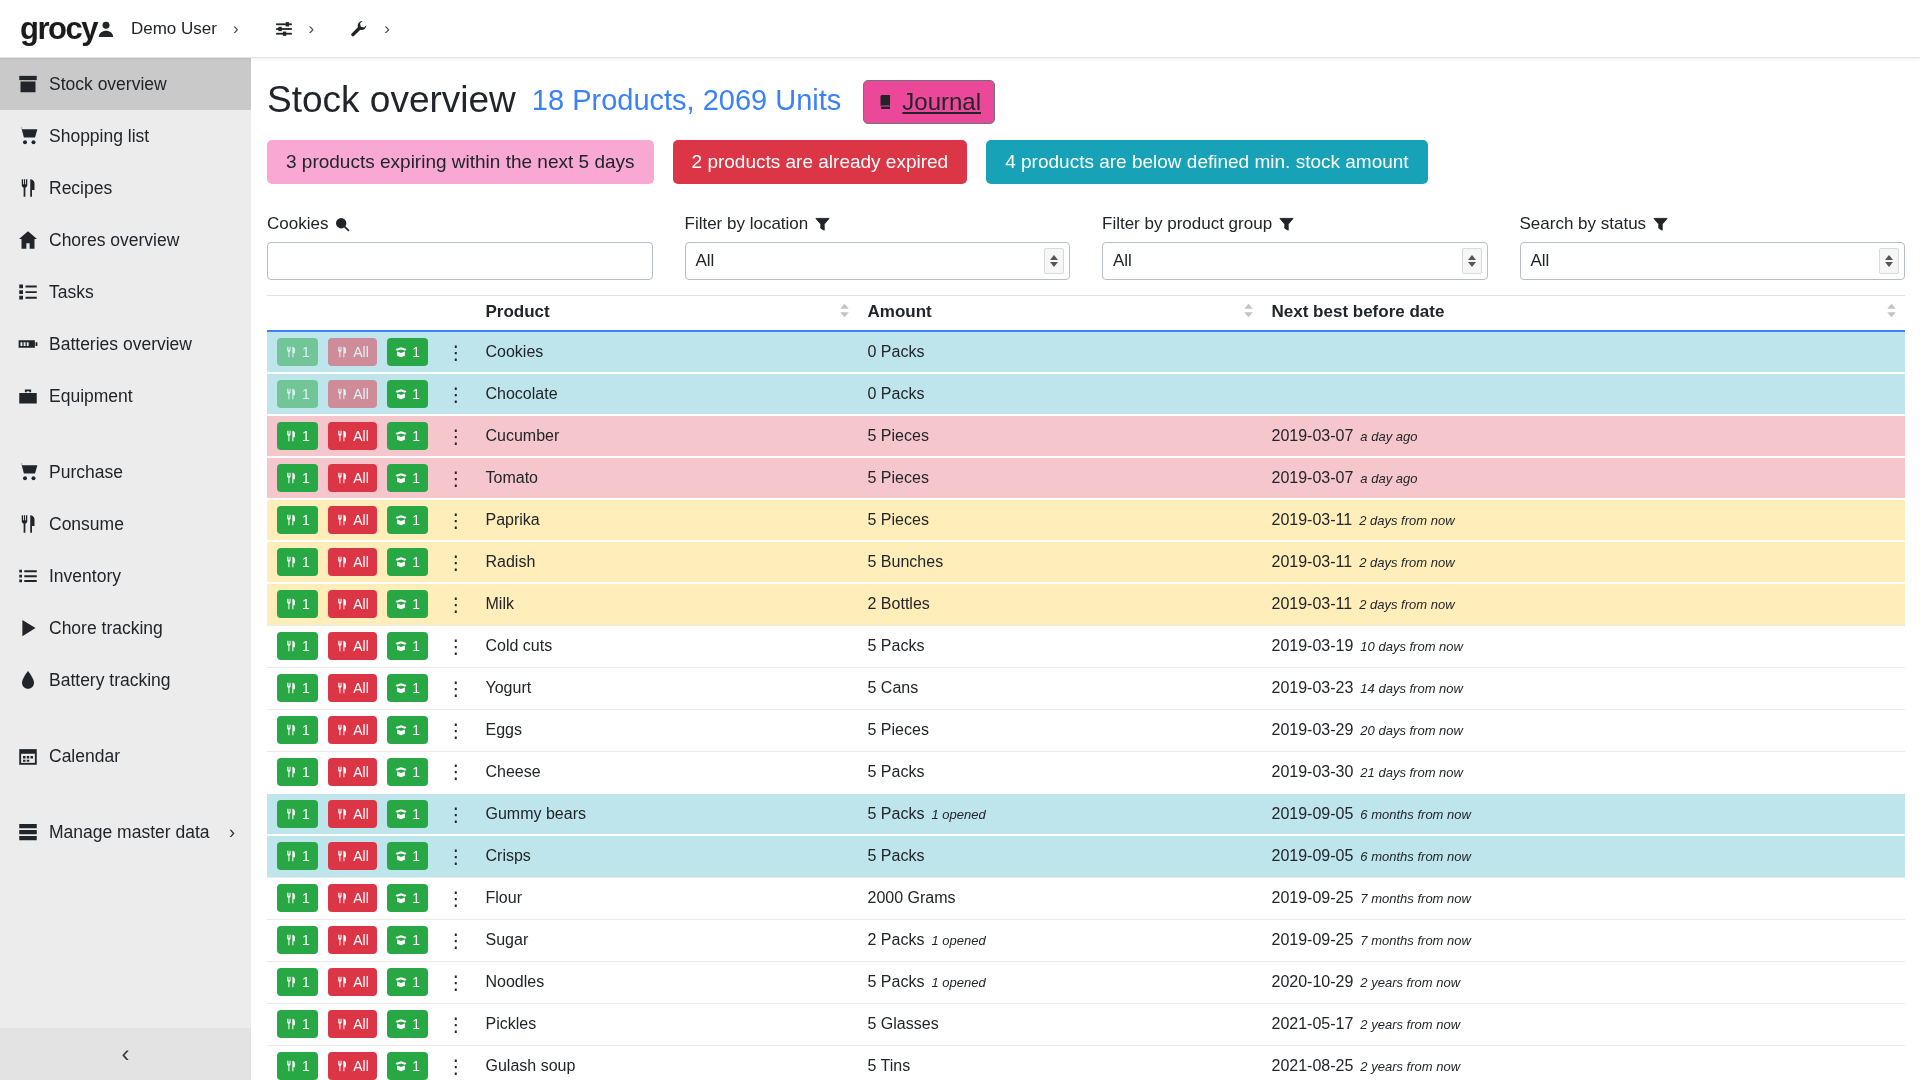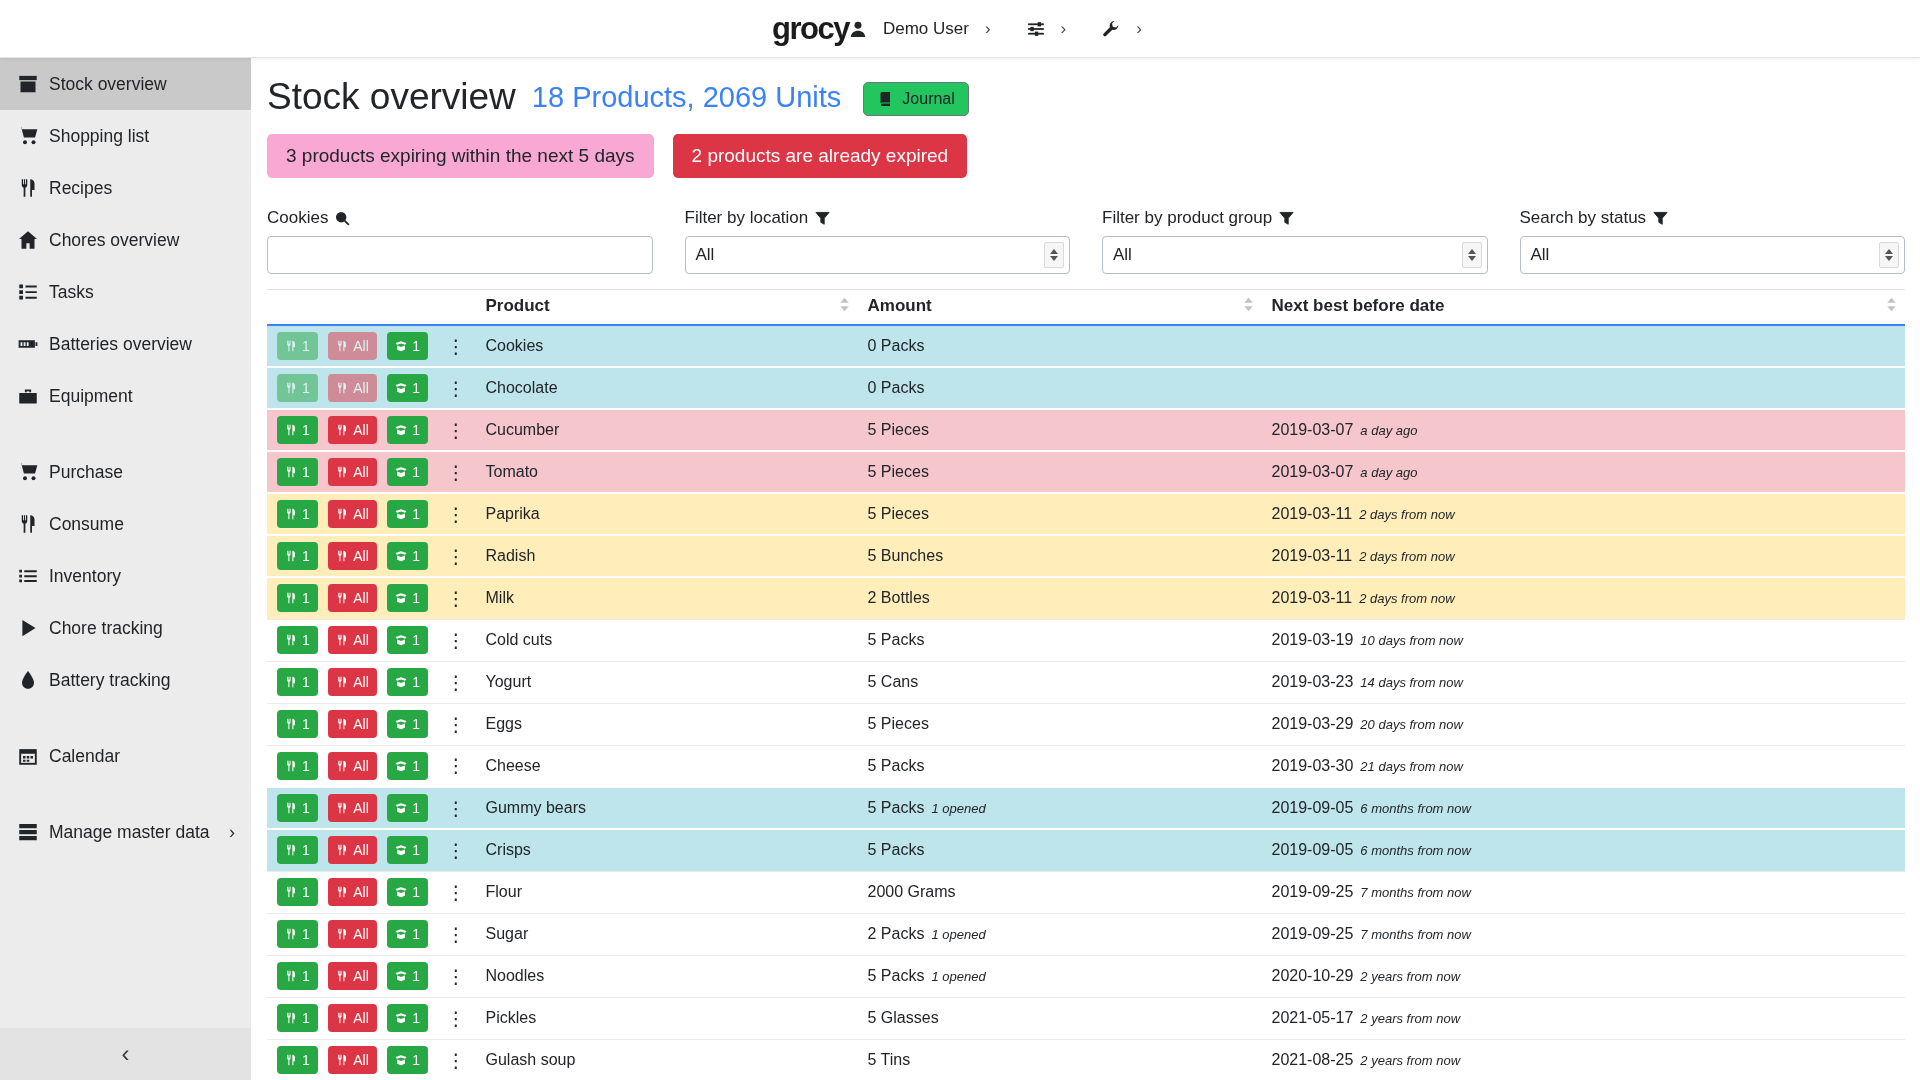--- a/index.html
+++ b/index.html
@@ -1,21 +1,21 @@
 <!DOCTYPE html>
 <html><head>
 <meta charset="utf-8">
 <style>
   * { box-sizing: border-box; margin: 0; padding: 0; }
   html,body { width:1920px; height:1080px; overflow:hidden; }
   body { font-family:"Liberation Sans","DejaVu Sans",sans-serif; color:#212529; background:#fff; }
   .app { display:flex; flex-direction:column; height:100%; }
 
   
-  .topbar { height:58px; flex:0 0 58px; display:flex; align-items:center; justify-content:center;
+  .topbar { height:58px; flex:0 0 58px; display:flex; align-items:center; justify-content:flex-start;
             padding:0 26px 0 20px; background:#fff; border-bottom:1px solid #e3e3e3;
             box-shadow:0 1px 3px rgba(0,0,0,.08); position:relative; z-index:5; }
   .logo { font-size:31px; font-weight:700; letter-spacing:-1.5px; color:#1b1b1b; }
   .topbar-right { display:flex; align-items:center; gap:36px; }
   .top-group { display:flex; align-items:center; gap:16px; font-size:17px; color:#212529; cursor:pointer; }
   .chev { color:#4a4a4a; font-size:17px; line-height:1; }
   .ticon { width:18px; height:18px; fill:#212529; }
 
   
   .shell { display:flex; flex:1; overflow:hidden; }
@@ -27,23 +27,23 @@
   .side-item .right-chev { margin-left:auto; color:#333; font-size:18px; }
   .side-gap { height:24px; flex:0 0 24px; }
   .side-collapse { margin-top:auto; height:52px; background:#e3e3e3; display:flex; align-items:center;
                    justify-content:center; font-size:24px; color:#3a3a3a; cursor:pointer; }
 
   
   .main { flex:1; padding:18px 15px 0 16px; overflow:hidden; background:#fff; }
   .title-row { display:flex; align-items:center; gap:16px; }
   .page-title { font-size:37px; font-weight:400; color:#212529; }
   .page-subtitle { font-size:29px; font-weight:400; color:#3b82f6; }
-  .journal-btn { display:inline-flex; align-items:center; gap:9px; border:1px solid #6c757d; background:#22c55e;
-                 border-radius:5px; padding:7px 13px; font-size:16px; color:#212529; cursor:pointer;
-                 font-family:inherit; margin-left:6px; margin-top:4px; }
+  .journal-btn { display:inline-flex; align-items:center; gap:9px; border:1px solid #6c757d; background:#ec4899;
+                 border-radius:5px; padding:7px 13px; font-size:24px; color:#212529; cursor:pointer;
+                 font-family:inherit; margin-left:6px; margin-top:4px;text-decoration:underline; }
   .journal-btn svg { width:16px; height:16px; fill:#212529; }
 
   .alerts { display:flex; gap:19px; margin-top:16px; }
   .pill { border-radius:5px; padding:11px 19px; font-size:19px; cursor:pointer; }
   .pill-warning { background:#f9a8d4; color:#212529; }
   .pill-danger  { background:#dc3545; color:#ffffff; }
   .pill-info    { background:#17a2b8; color:#fff; }
 
   
   .filters { display:grid; grid-template-columns:repeat(4,1fr); gap:32px; margin-top:30px; }
@@ -242,20 +242,21 @@
           <svg viewBox="0 0 16 16">
               <path d="M3.5 2.6C3.5 1.7 4.2 1 5.1 1H13v10.6H5.1c-.6 0-1.1.2-1.6.6zM5.1 12.6H13V15H5.1a1.2 1.2 0 0 1 0-2.4z"></path>
             </svg>
           <span>Journal</span>
         </button>
       </div>
 
       <div class="alerts">
         <div class="pill pill-warning">3 products expiring within the next 5 days</div>
         <div class="pill pill-danger">2 products are already expired</div>
+        <div class="pill pill-info">4 products are below defined min. stock amount</div>
       </div>
 
       <div class="filters">
         <div>
           <div class="filter-label">
             <span>Cookies</span>
             <svg viewBox="0 0 16 16" fill="none">
                 <circle cx="6.6" cy="6.6" r="4.6" stroke-width="1.9"></circle>
                 <path d="M10.2 10.2l4.6 4.6" stroke-width="1.9"></path>
               </svg>

